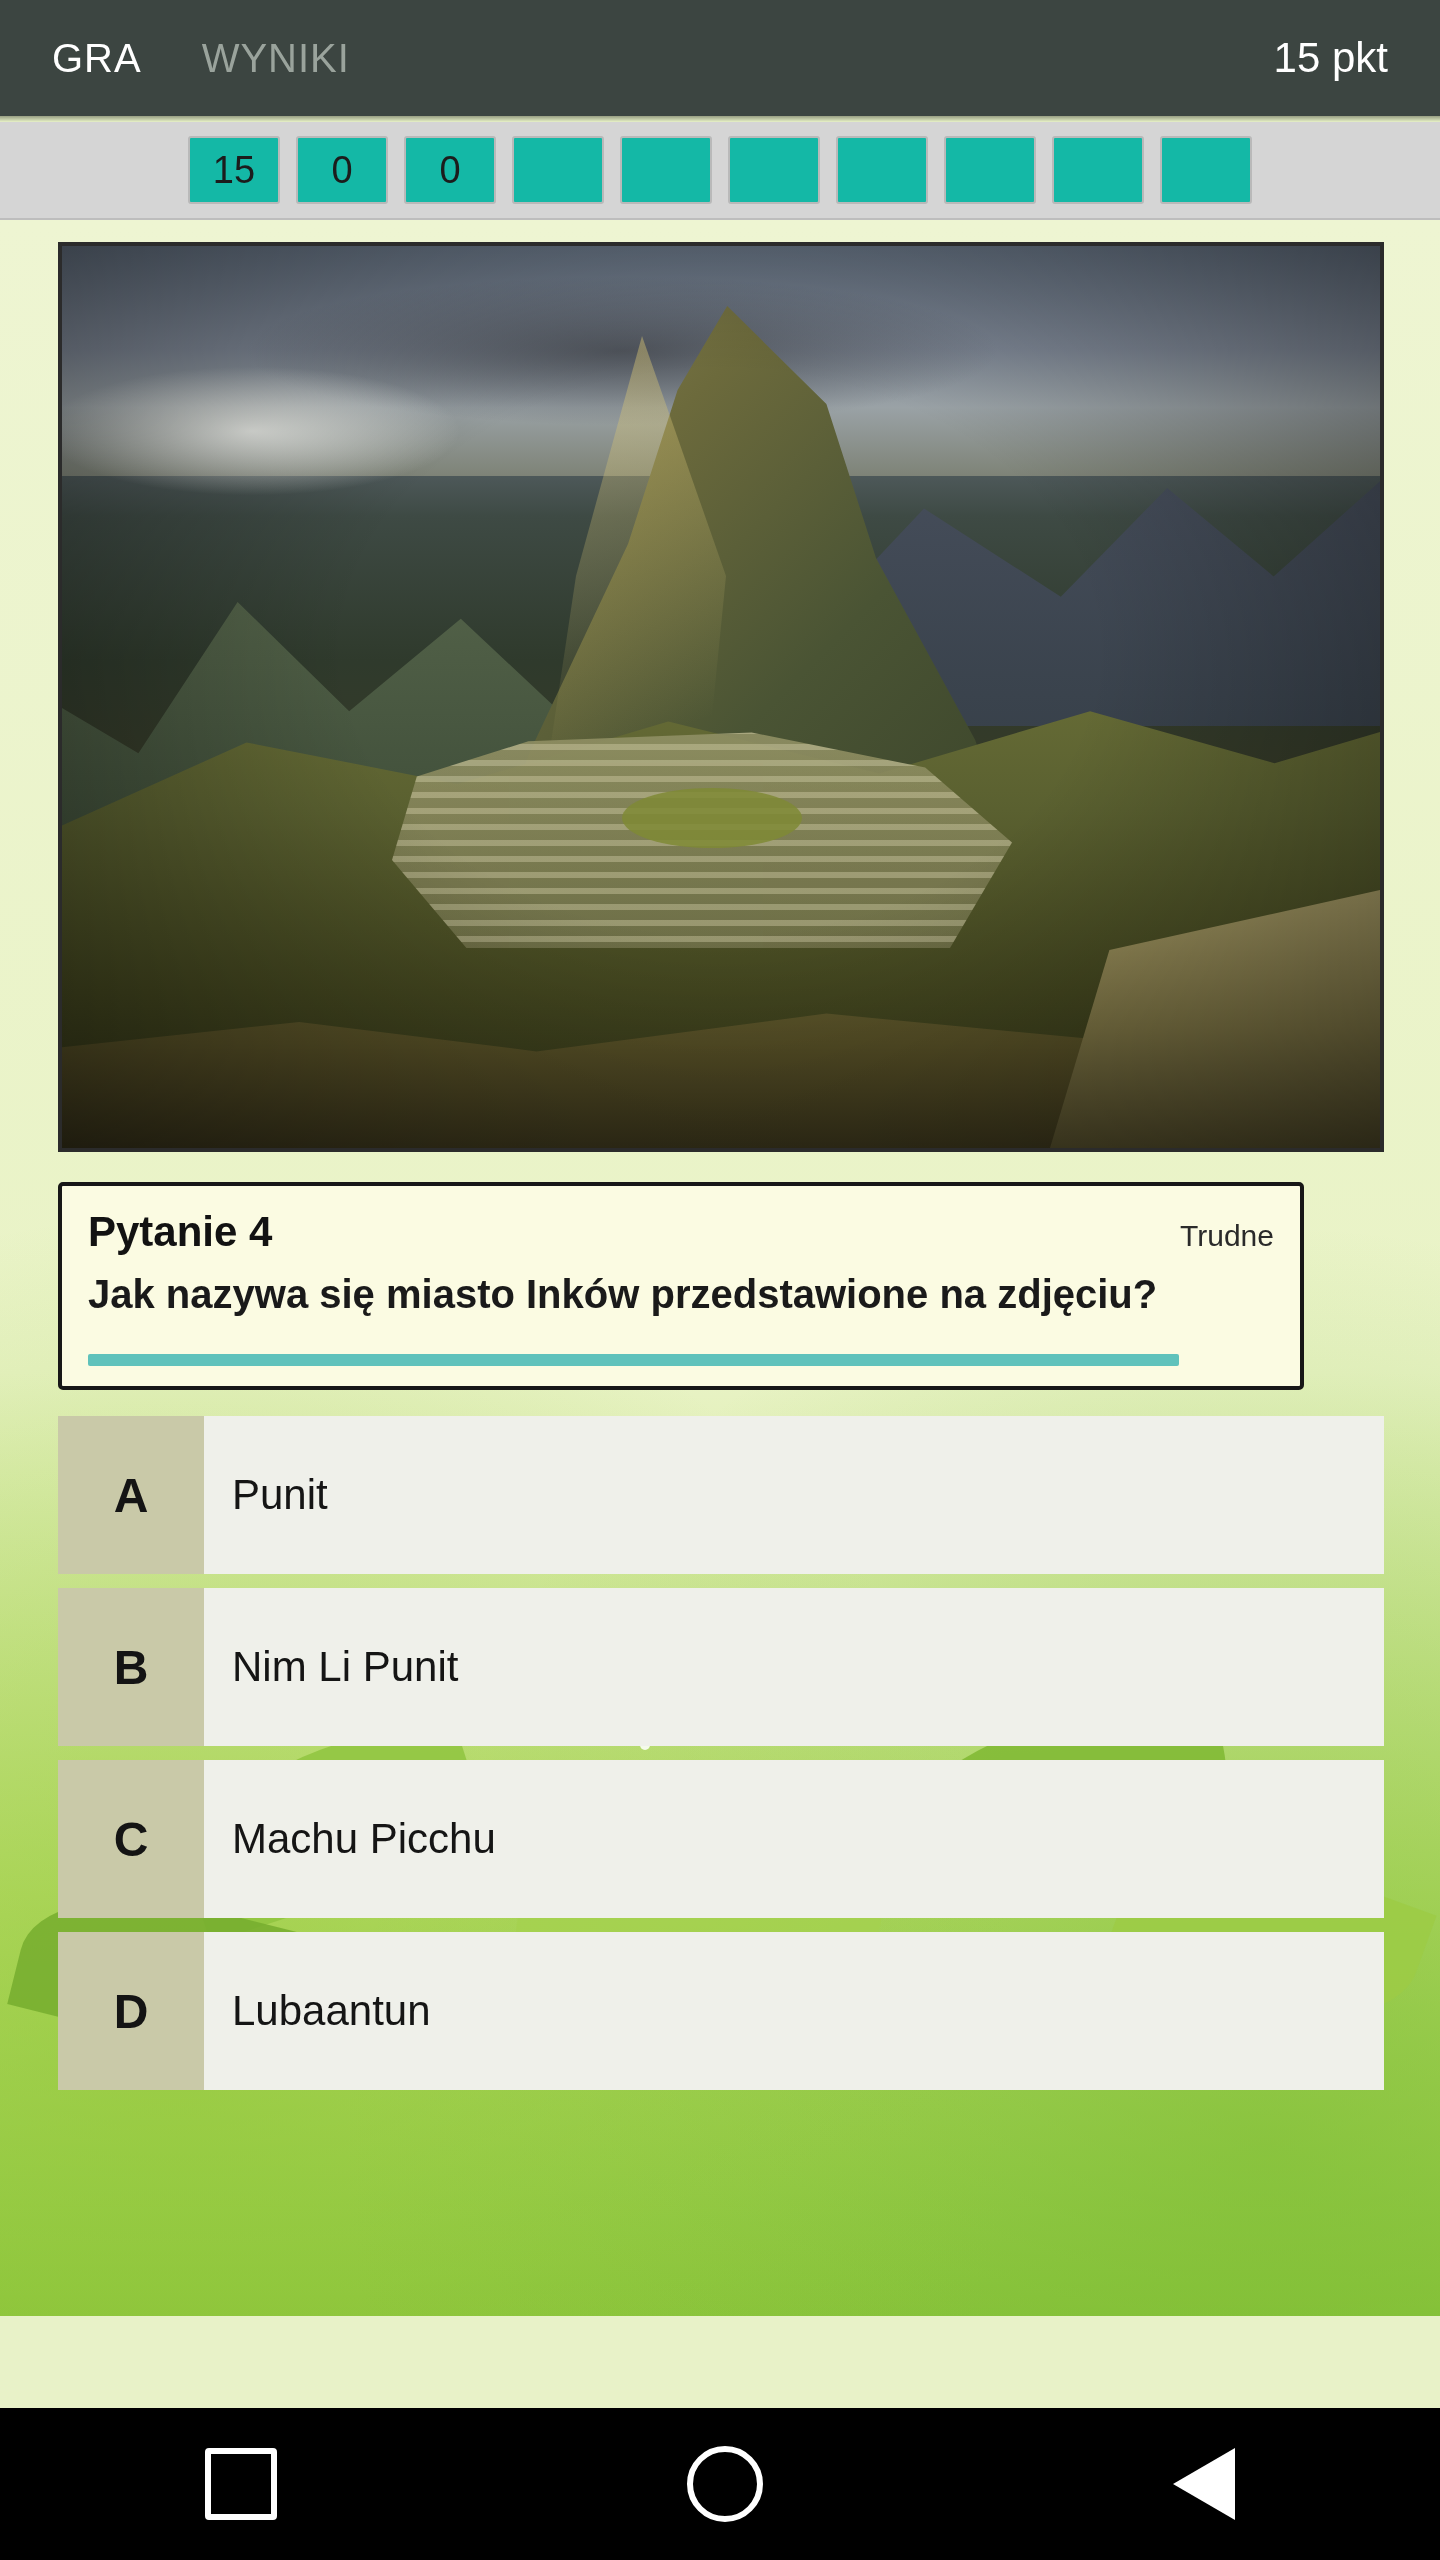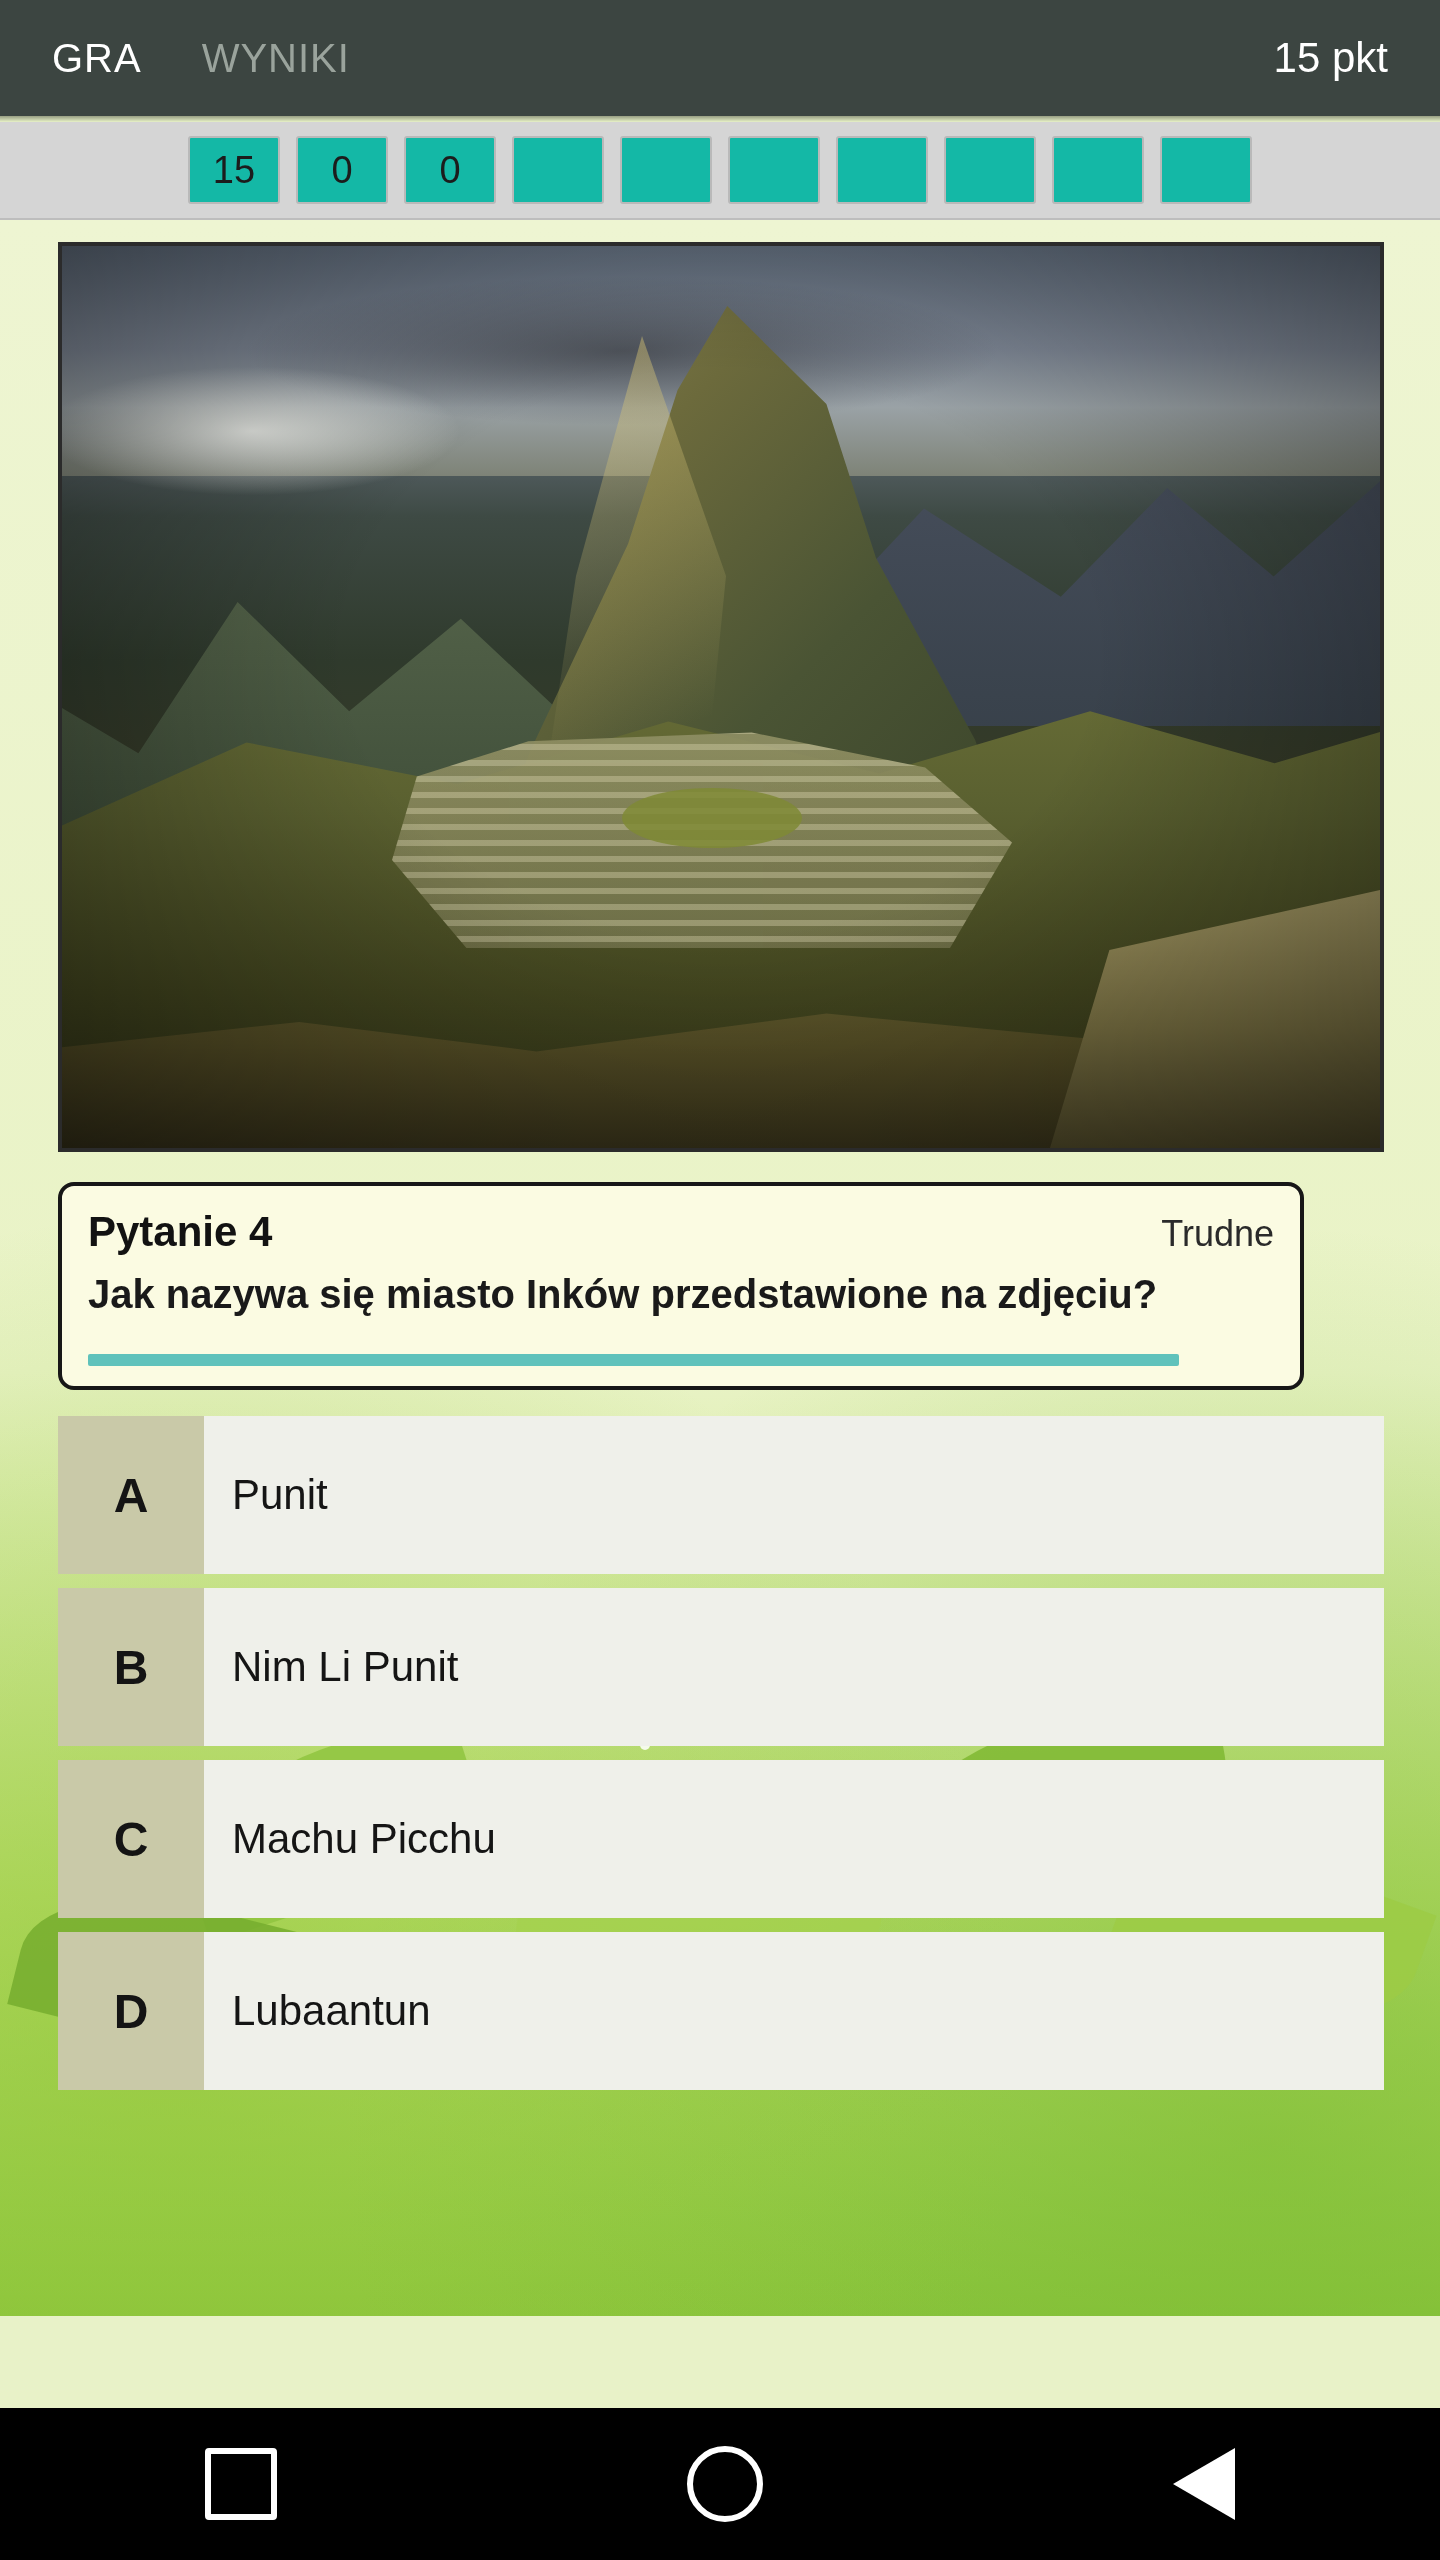--- a/index.html
+++ b/index.html
@@ -217,36 +217,36 @@
 
   
   .qcard {
     position: absolute;
     left: 58px;
     top: 962px;
     width: 1246px;
     height: 208px;
     background: #fbfbe2;
     border: 4px solid #171717;
-    border-radius: 16px;
+    border-radius: 5px;
     box-sizing: border-box;
     padding: 22px 26px 0 26px;
   }
   .qhead {
     display: flex;
     align-items: baseline;
   }
   .qtitle {
     font-size: 42px;
     font-weight: bold;
     color: #121212;
   }
   .qdiff {
     margin-left: auto;
-    font-size: 36px;
+    font-size: 30px;
     color: #2a2a2a;
   }
   .qtext {
     margin-top: 16px;
     font-size: 40px;
     color: #1a1a1a;
     font-weight: bold;
   }
   .qbar-track {
     position: absolute;

